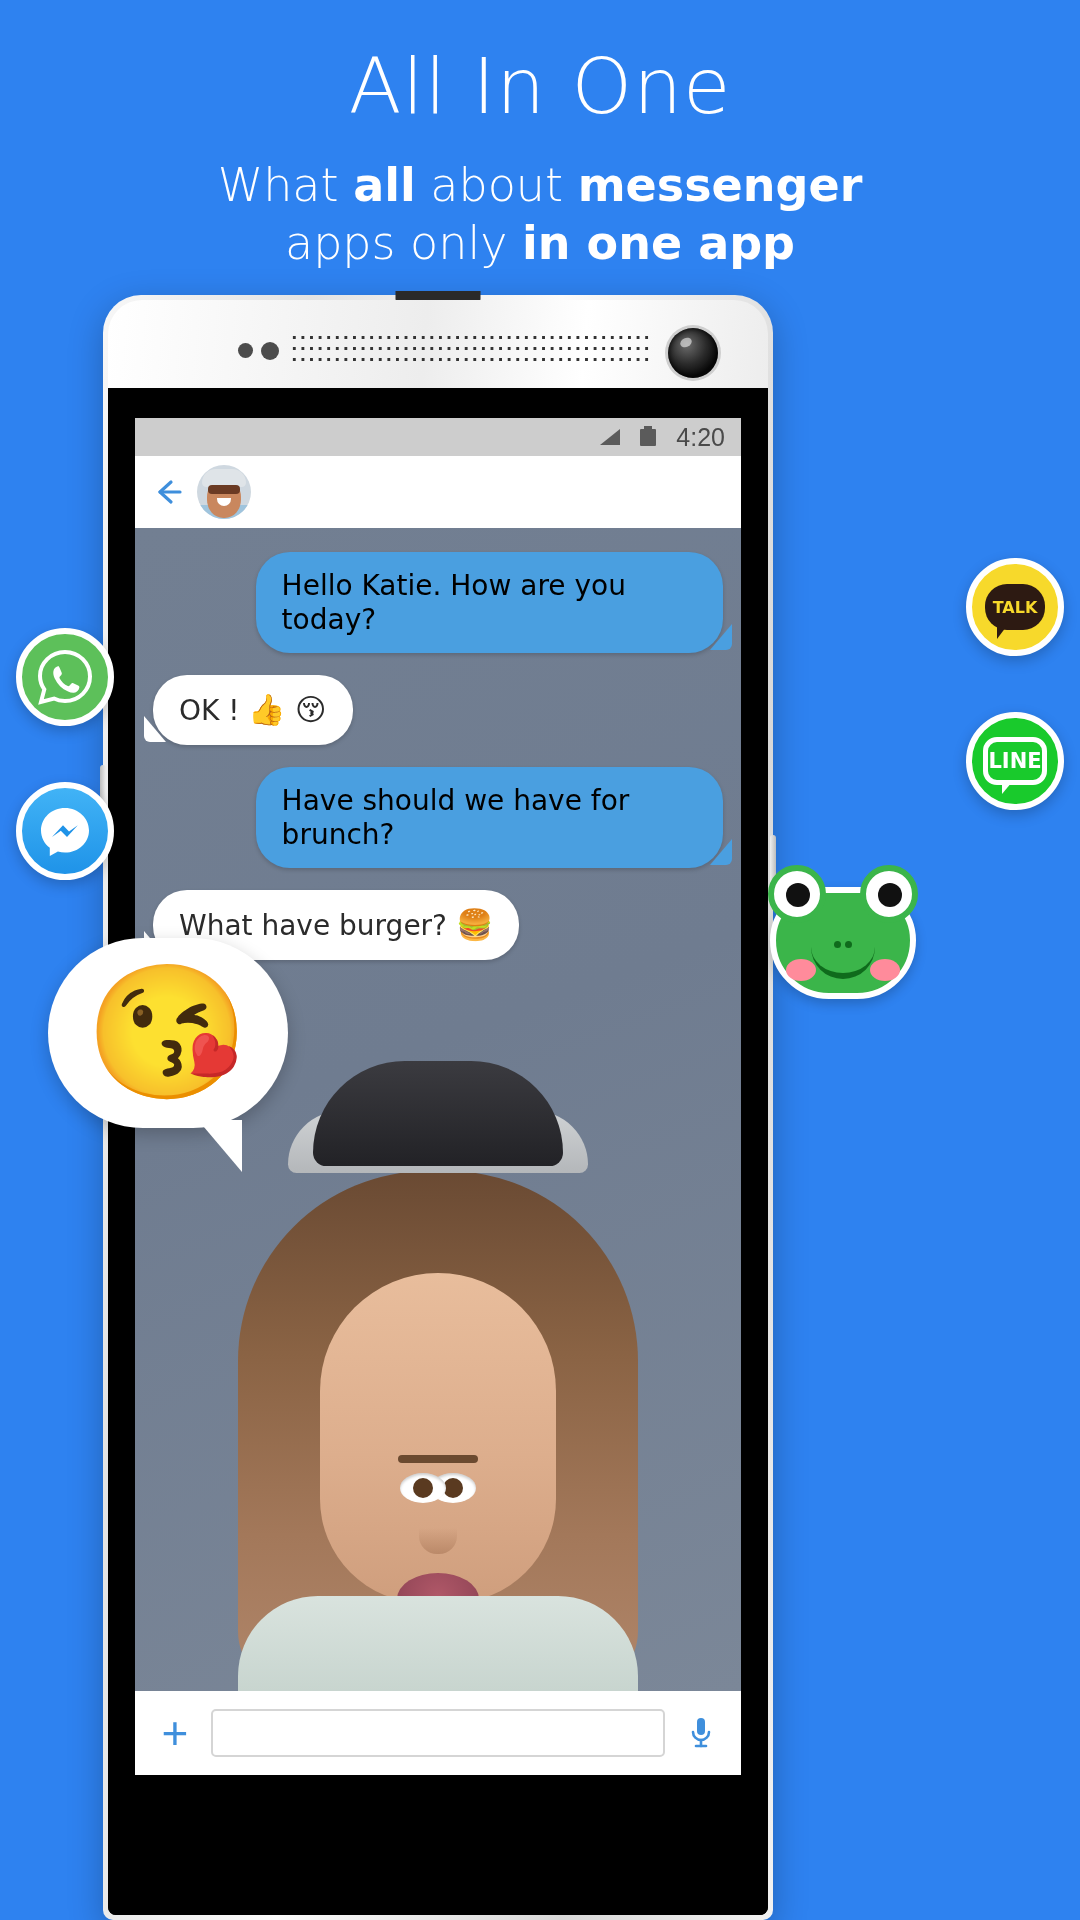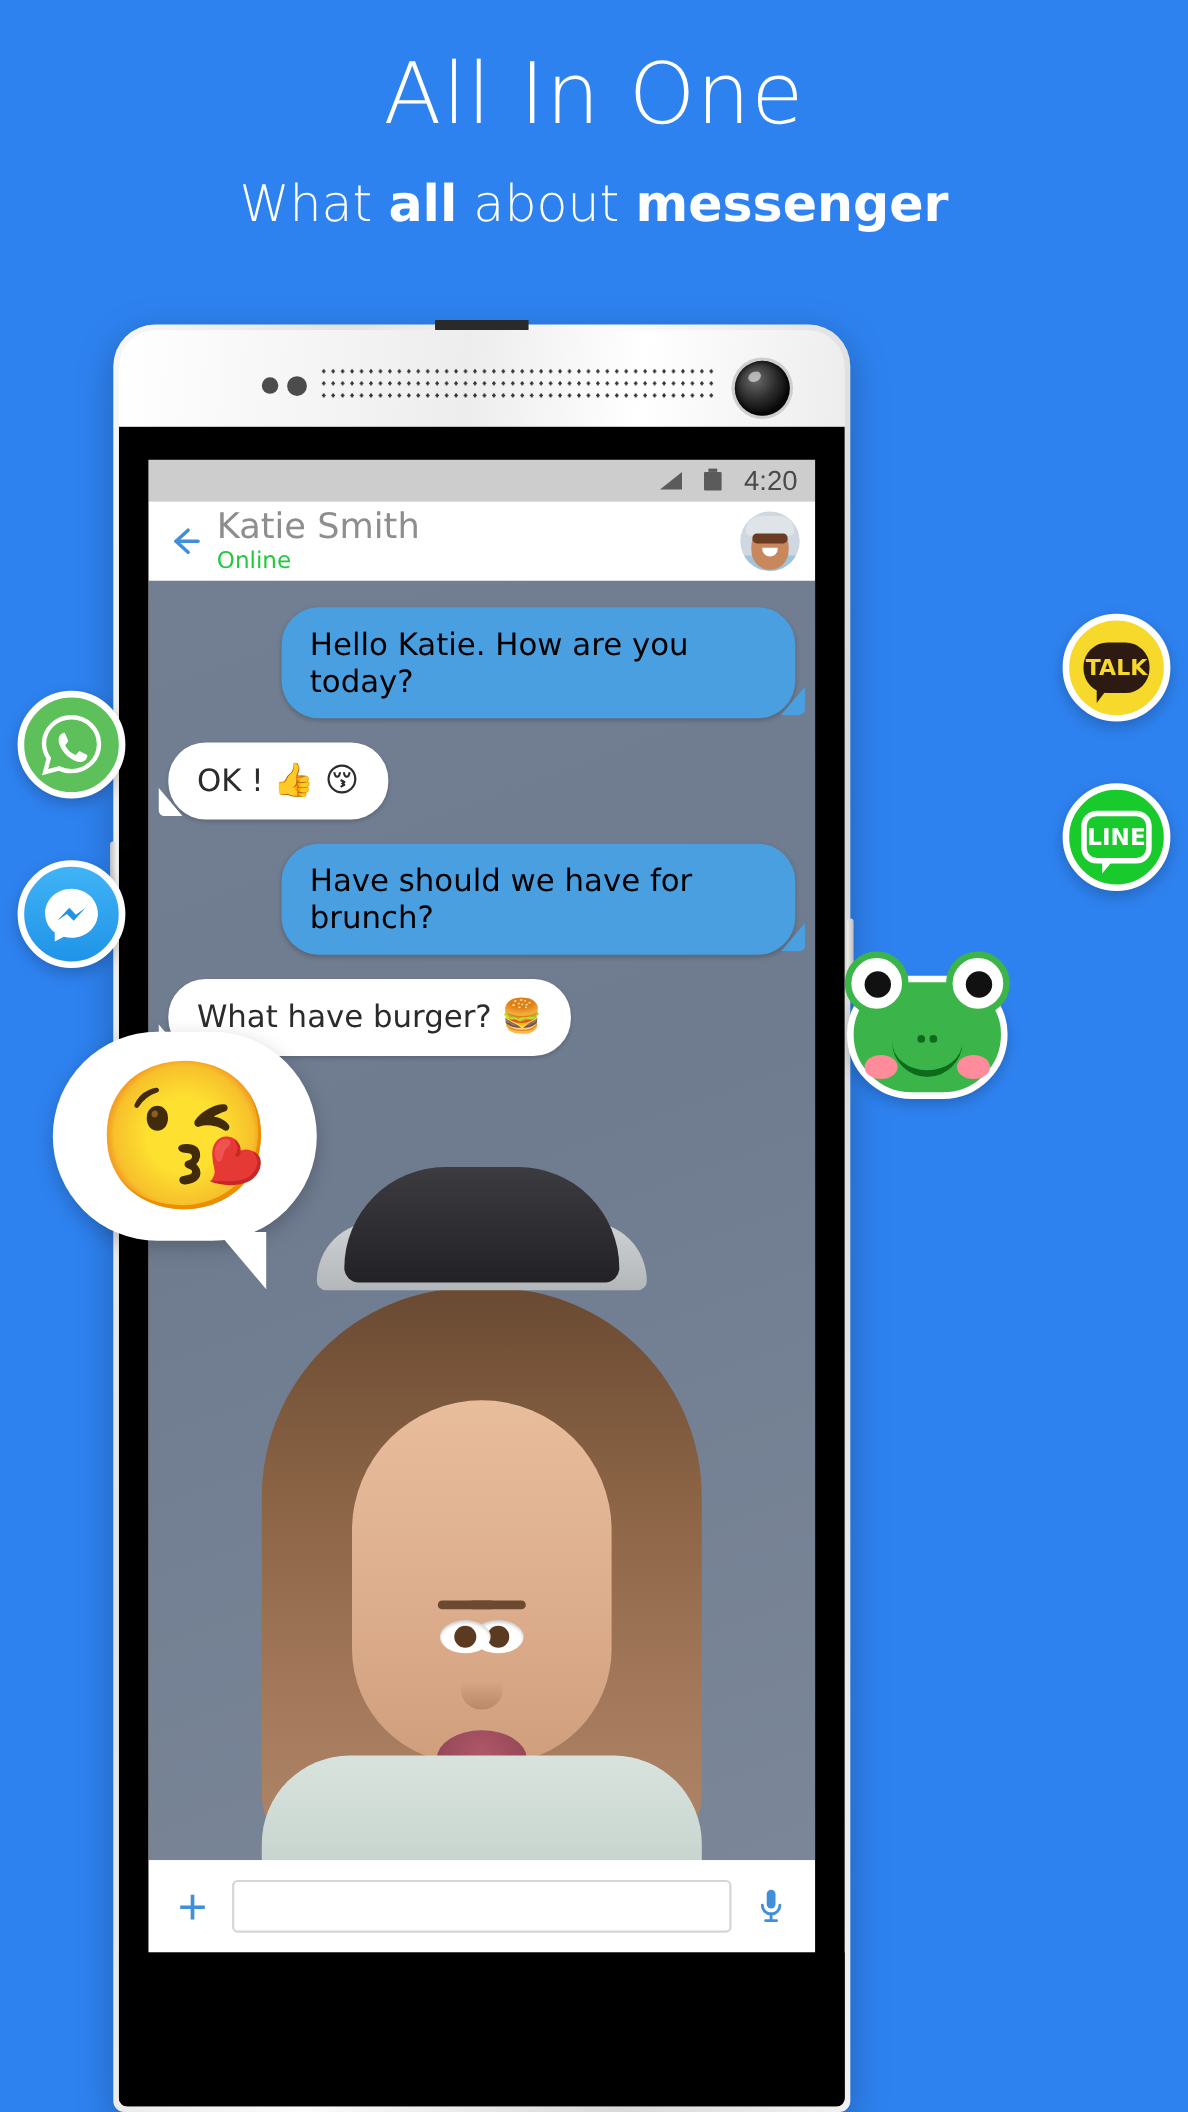--- a/index.html
+++ b/index.html
@@ -278,21 +278,21 @@
   .ic-line { right:16px; top:712px; width:98px; height:98px; background:#19ca2c; }
   .kakao-bub {
     width:60px; height:46px; background:#2d1a12; border-radius:22px;
     display:flex; align-items:center; justify-content:center; position:relative;
   }
   .kakao-bub::after {
     content:""; position:absolute; left:12px; bottom:-9px;
     width:0;height:0;border-style:solid;
     border-width:12px 9px 0 0; border-color:#2d1a12 transparent transparent transparent;
   }
-  .kakao-bub span { color:#f7d92b; font-size:20px; font-weight:700; font-family:"DejaVu Sans",sans-serif;}
+  .kakao-bub span { color:#f7d92b; font-size:16px; font-weight:700; font-family:"DejaVu Sans",sans-serif;}
   .line-bub {
     width:64px; height:48px; border:5px solid #fff; border-radius:14px;
     display:flex; align-items:center; justify-content:center; position:relative;
   }
   .line-bub span { color:#fff; font-size:21px; font-weight:700; font-family:"DejaVu Sans",sans-serif; }
   .line-bub::after {
     content:""; position:absolute; left:14px; bottom:-14px;
     width:0;height:0;border-style:solid;
     border-width:12px 10px 0 0; border-color:#fff transparent transparent transparent;
   }
@@ -341,20 +341,21 @@
   .frog-nos { position:absolute; top:48px; width:7px; height:7px; border-radius:50%; background:#0f6b1c;}
   .frog-nos.l{ left:58px; } .frog-nos.r{ right:58px; }
 </style>
 </head>
 <body>
 
 <div class="headline">
   <div class="title">All In One</div>
   <div class="subtitle">
     <span><span>What </span><b>all</b><span> about </span><b>messenger</b></span><br>
+    <span><span>apps only </span><b>in one app</b></span>
   </div>
 </div>
 
 <div class="phone">
   <div class="top-notch"></div>
   <div class="sidebtn sb1"></div>
   <div class="sidebtn-r sbr1"></div>
 
   <div class="phone-inner">
     <div class="bezel-top">
@@ -372,24 +373,20 @@
           <div class="batt"></div>
           <div class="clock">4:20</div>
         </div>
 
         <div class="chat-header">
           <div class="back-arrow">
             <svg width="40" height="40" viewBox="0 0 40 40">
               <path d="M22 10 L11 20 L22 30" stroke="#3f8fdc" stroke-width="3.2" fill="none" stroke-linecap="round" stroke-linejoin="round"></path>
               <line x1="11" y1="20" x2="31" y2="20" stroke="#3f8fdc" stroke-width="3.2" stroke-linecap="round"></line>
             </svg>
-          </div>
-          <div class="peer">
-            <div class="peer-name">Katie Smith</div>
-            <div class="peer-status">Online</div>
           </div>
           <div class="avatar">
             <div class="av-shirt"></div>
             <div class="av-face"></div>
             <div class="av-hat"></div>
             <div class="av-glass"></div>
             <div class="av-mouth"></div>
           </div>
         </div>
 

